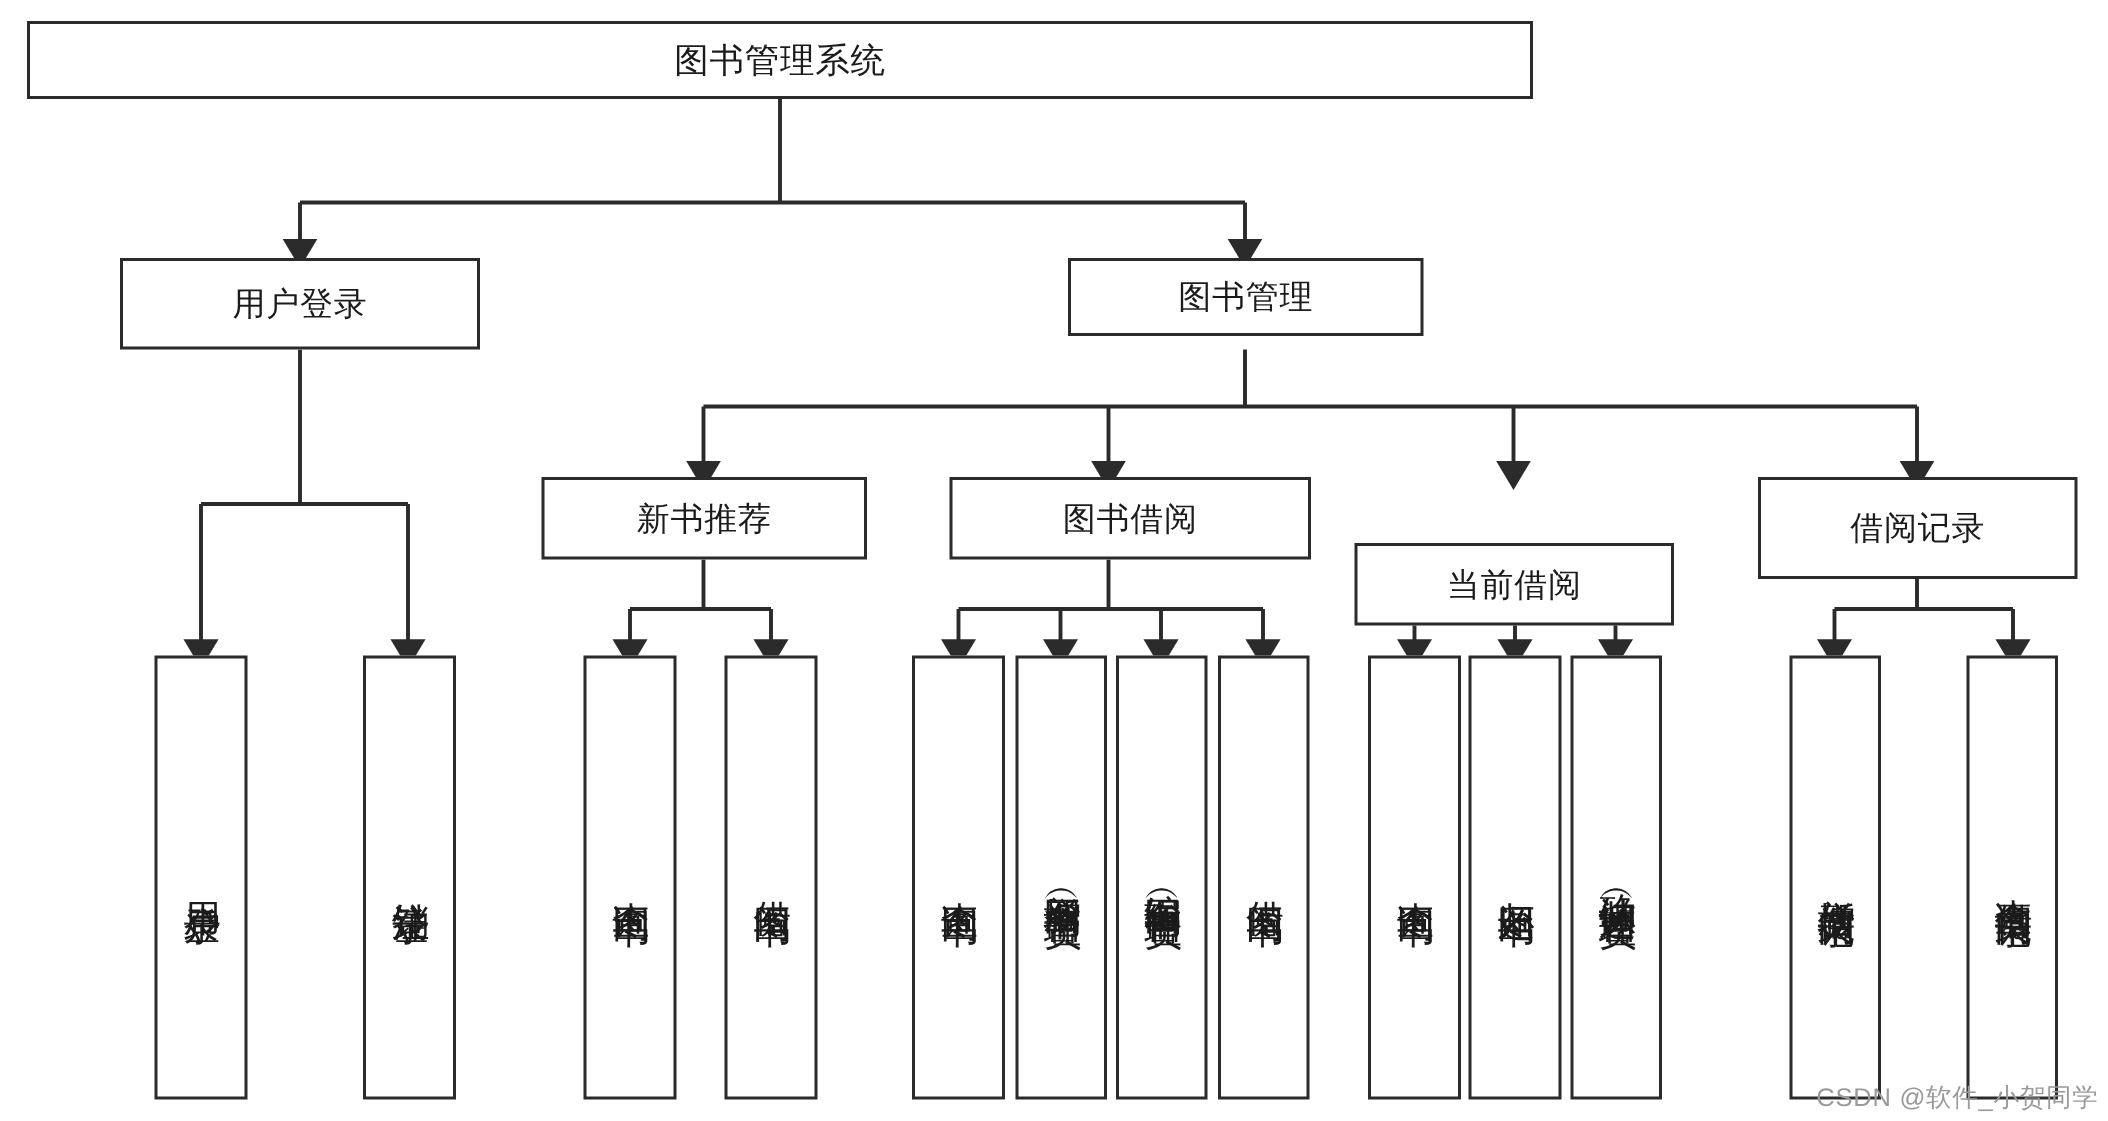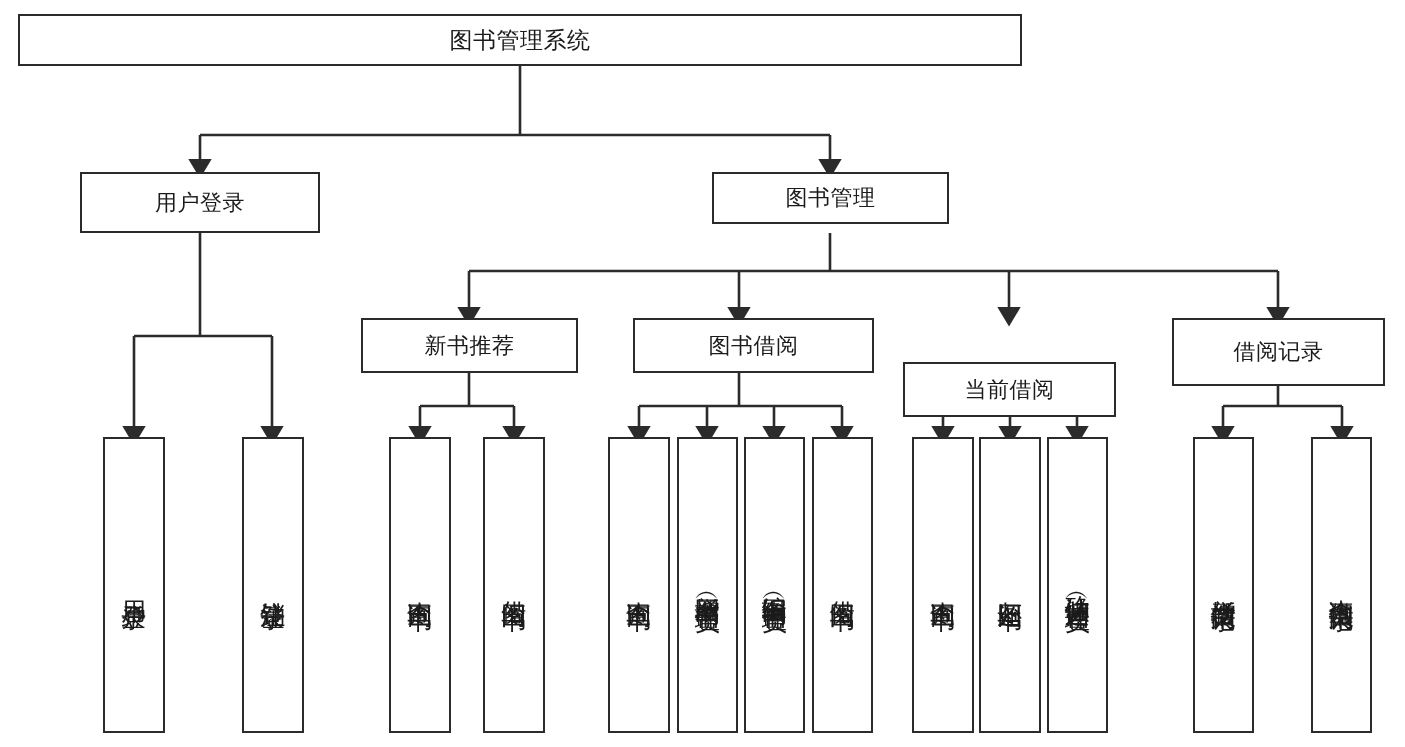--- a/index.html
+++ b/index.html
@@ -188,14 +188,15 @@
     <span class="node-label">确认归还（管理员）</span>
   </div>
 
   <div class="node-box vert" style="left:1193px;top:437px;width:61px;height:296px;">
     <span class="node-label">新增借阅记录</span>
   </div>
   <div class="node-box vert" style="left:1311px;top:437px;width:61px;height:296px;">
     <span class="node-label">查询借阅记录</span>
   </div>
 
+  <div class="watermark">CSDN @软件_小贺同学</div>
 
 </div>
 
 </body></html>

